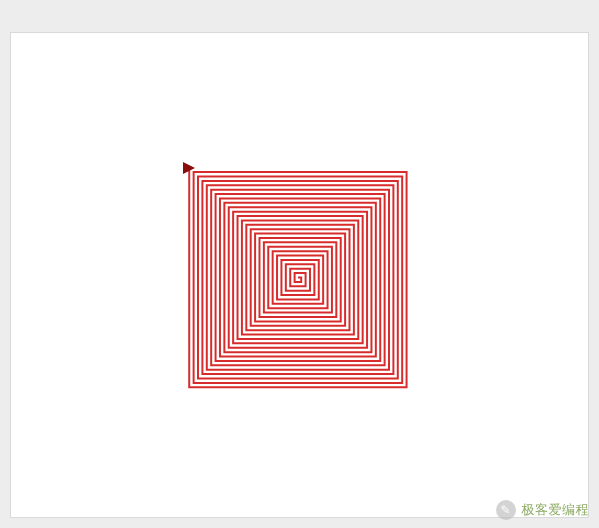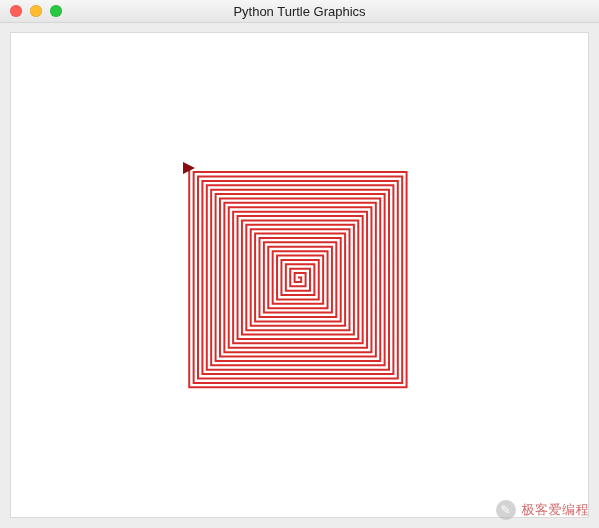--- a/index.html
+++ b/index.html
@@ -91,37 +91,29 @@
     border-radius: 50%;
     background: #bdbdbd;
     display: flex;
     align-items: center;
     justify-content: center;
     font-size: 12px;
     color: #fff;
   }
   .overlay-text {
     font-size: 13px;
-    color: #b91c1c;
+    color: #4d7c0f;
     letter-spacing: 0.5px;
   }
 </style>
 </head>
 <body>
 
 <div class="screen">
 
-  <div class="titlebar">
-    <div class="traffic-lights">
-      <div class="traffic-light tl-close"></div>
-      <div class="traffic-light tl-min"></div>
-      <div class="traffic-light tl-zoom"></div>
-    </div>
-    <div class="titlebar-title">Python Turtle Graphics</div>
-  </div>
 
   <div class="content-frame">
     <div class="canvas-wrap">
       <svg class="spiral" xmlns="http://www.w3.org/2000/svg" viewBox="0 0 577 485" width="100%" height="100%">
         <polyline id="spiral-path" fill="none" stroke-linecap="square" stroke="#d82c2c" stroke-width="2" points="288,245 290.2,245 290.2,249.4 283.59999999999997,249.4 283.59999999999997,240.6 294.59999999999997,240.6 294.59999999999997,253.79999999999998 279.2,253.79999999999998 279.2,236.2 299,236.2 299,258.2 274.8,258.2 274.8,231.79999999999998 303.40000000000003,231.79999999999998 303.40000000000003,262.59999999999997 270.40000000000003,262.59999999999997 270.40000000000003,227.39999999999998 307.80000000000007,227.39999999999998 307.80000000000007,267 266.00000000000006,267 266.00000000000006,223 312.20000000000005,223 312.20000000000005,271.4 261.6,271.4 261.6,218.59999999999997 316.6,218.59999999999997 316.6,275.79999999999995 257.20000000000005,275.79999999999995 257.20000000000005,214.19999999999993 321.00000000000006,214.19999999999993 321.00000000000006,280.19999999999993 252.80000000000007,280.19999999999993 252.80000000000007,209.79999999999993 325.4000000000001,209.79999999999993 325.4000000000001,284.5999999999999 248.4000000000001,284.5999999999999 248.4000000000001,205.39999999999992 329.80000000000007,205.39999999999992 329.80000000000007,288.99999999999994 244.00000000000006,288.99999999999994 244.00000000000006,200.99999999999994 334.20000000000005,200.99999999999994 334.20000000000005,293.4 239.60000000000002,293.4 239.60000000000002,196.59999999999997 338.6,196.59999999999997 338.6,297.79999999999995 235.20000000000002,297.79999999999995 235.20000000000002,192.19999999999993 343,192.19999999999993 343,302.19999999999993 230.8,302.19999999999993 230.8,187.79999999999993 347.40000000000003,187.79999999999993 347.40000000000003,306.5999999999999 226.40000000000003,306.5999999999999 226.40000000000003,183.3999999999999 351.80000000000007,183.3999999999999 351.80000000000007,310.9999999999999 222.00000000000006,310.9999999999999 222.00000000000006,178.9999999999999 356.20000000000005,178.9999999999999 356.20000000000005,315.39999999999986 217.60000000000002,315.39999999999986 217.60000000000002,174.59999999999985 360.6,174.59999999999985 360.6,319.79999999999984 213.20000000000002,319.79999999999984 213.20000000000002,170.19999999999982 365,170.19999999999982 365,324.1999999999998 208.79999999999998,324.1999999999998 208.79999999999998,165.7999999999998 369.4,165.7999999999998 369.4,328.5999999999998 204.39999999999998,328.5999999999998 204.39999999999998,161.39999999999978 373.79999999999995,161.39999999999978 373.79999999999995,332.9999999999998 199.99999999999994,332.9999999999998 199.99999999999994,156.99999999999977 378.19999999999993,156.99999999999977 378.19999999999993,337.39999999999975 195.5999999999999,337.39999999999975 195.5999999999999,152.59999999999974 382.5999999999999,152.59999999999974 382.5999999999999,341.7999999999997 191.1999999999999,341.7999999999997 191.1999999999999,148.1999999999997 386.9999999999999,148.1999999999997 386.9999999999999,346.1999999999997 186.79999999999987,346.1999999999997 186.79999999999987,143.7999999999997 391.39999999999986,143.7999999999997 391.39999999999986,350.5999999999997 182.39999999999984,350.5999999999997 182.39999999999984,139.39999999999966 395.79999999999984,139.39999999999966 395.79999999999984,354.99999999999966 177.99999999999983,354.99999999999966 177.99999999999983,134.99999999999963"></polyline>
       </svg>
       <div class="turtle-cursor" id="turtle-cursor" style="left: 29.8094%; top: 26.5979%;"></div>
     </div>
   </div>
 

